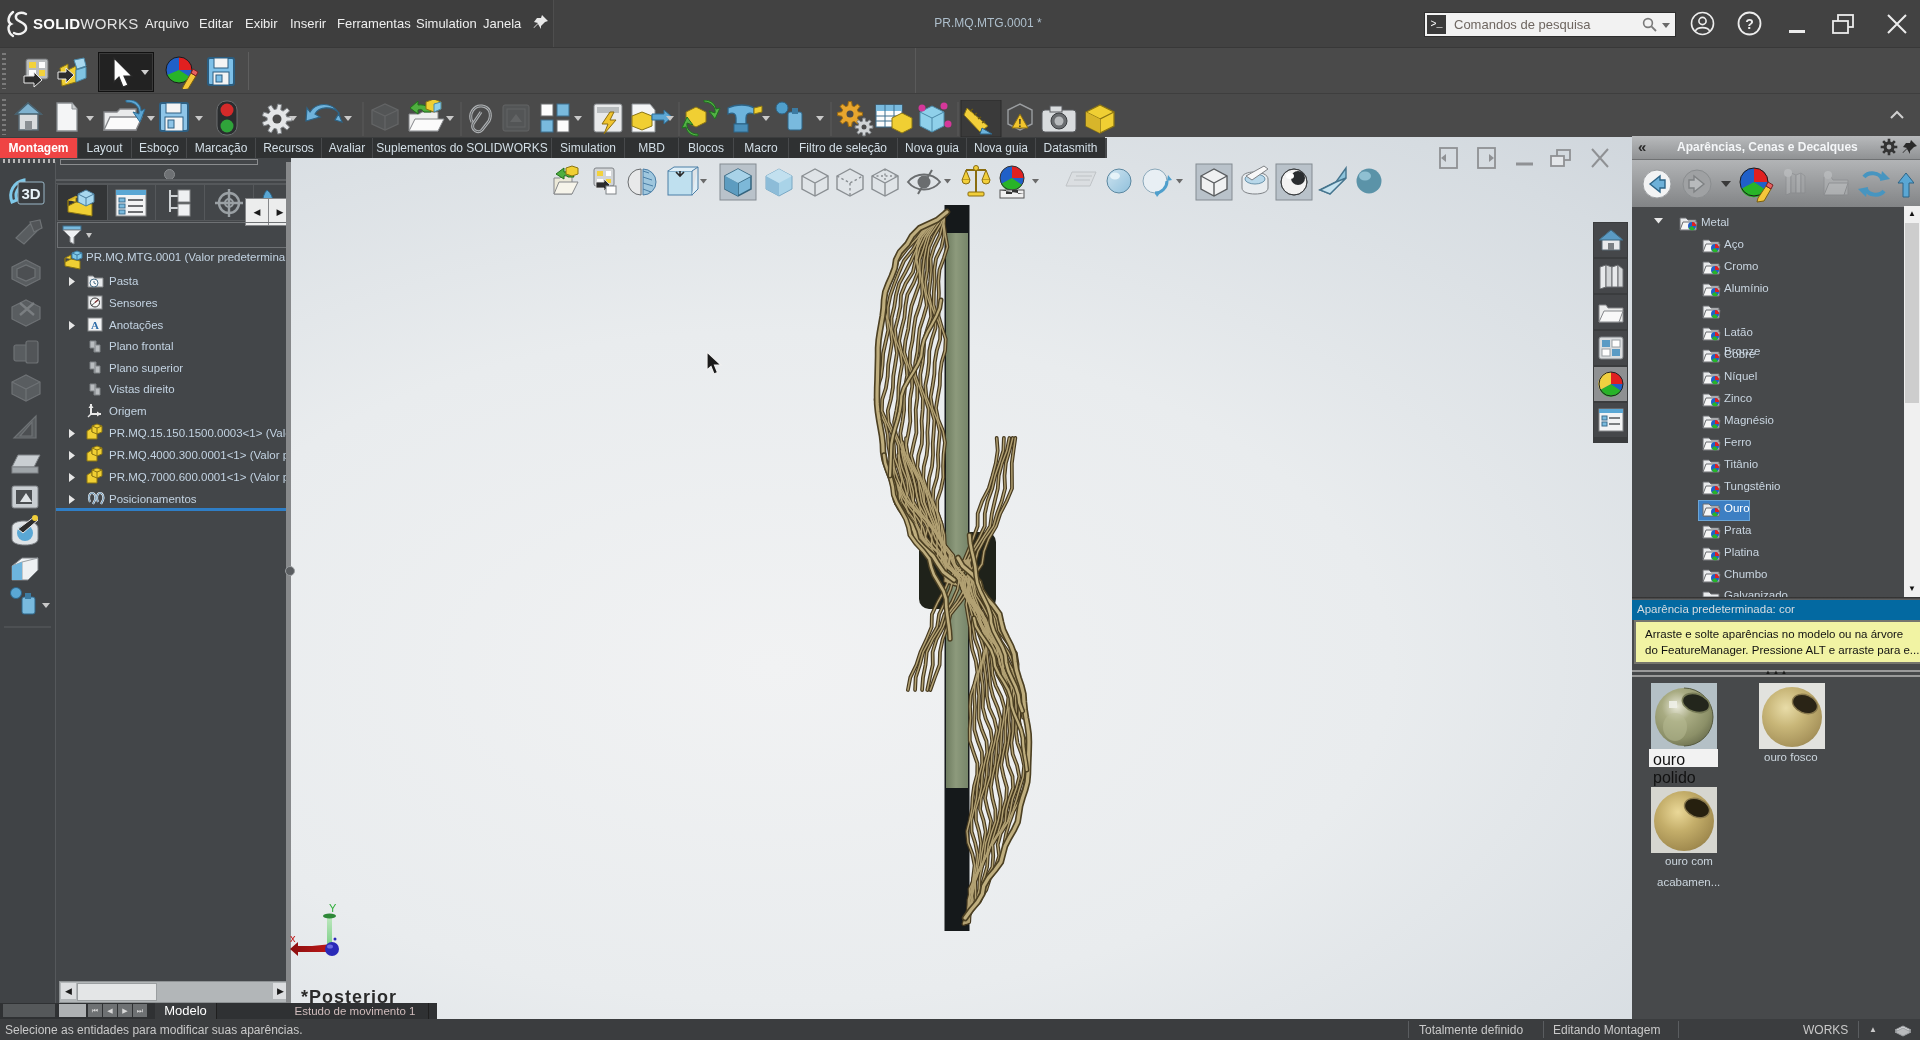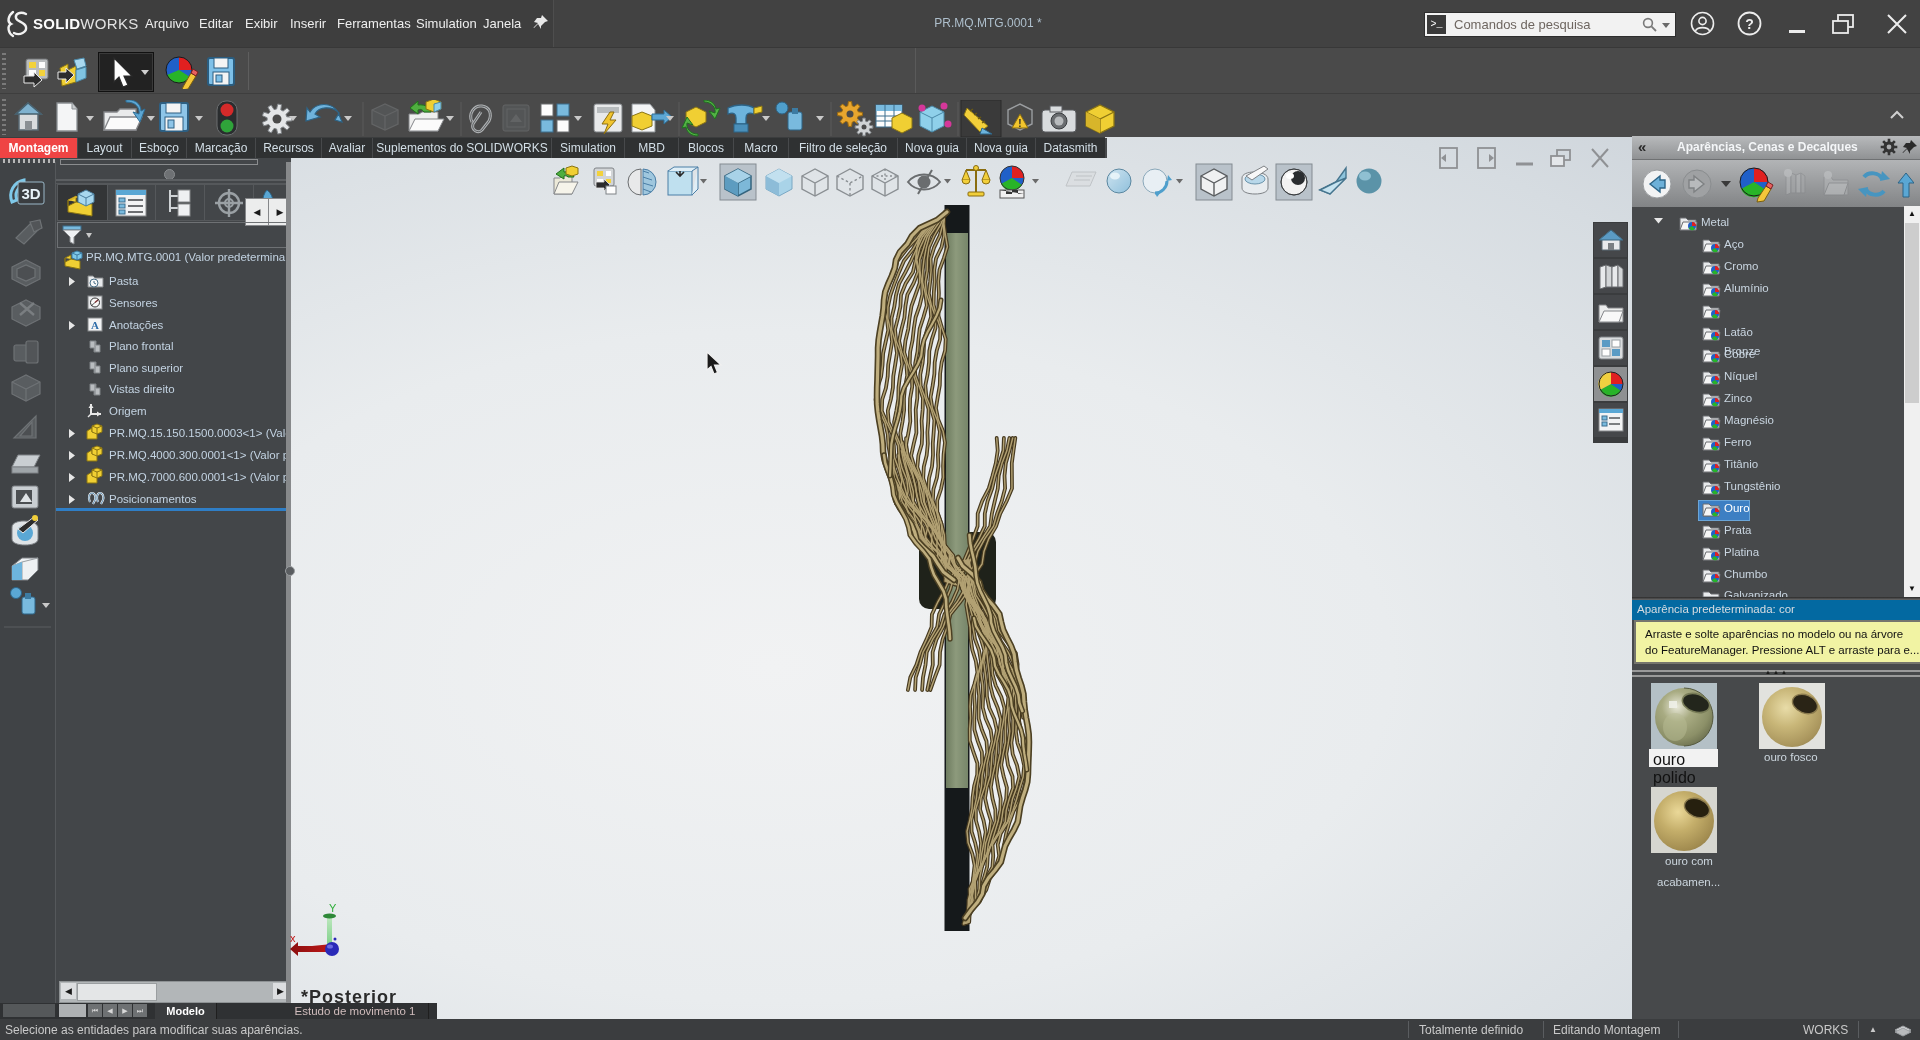--- a/index.html
+++ b/index.html
@@ -1158,21 +1158,21 @@
     <span class="abs" style="left:25px;top:740px;font-size:11.5px;color:#ccd6de;">acabamen...</span>
   </div>
 
   <div class="abs" id="btabs">
     <div class="abs" style="left:3px;top:1px;width:52px;height:13px;background:#55585a;"></div>
     <div class="abs" style="left:59px;top:1px;width:27px;height:13px;background:#aeb1b3;"></div>
     <div class="abs" style="left:88px;top:1px;width:14px;height:13px;background:#6e7173;color:#d8d8d8;font-size:7px;text-align:center;line-height:13px;">⏮</div>
     <div class="abs" style="left:103px;top:1px;width:14px;height:13px;background:#6e7173;color:#d8d8d8;font-size:7px;text-align:center;line-height:13px;">◀</div>
     <div class="abs" style="left:118px;top:1px;width:14px;height:13px;background:#6e7173;color:#d8d8d8;font-size:7px;text-align:center;line-height:13px;">▶</div>
     <div class="abs" style="left:133px;top:1px;width:14px;height:13px;background:#6e7173;color:#d8d8d8;font-size:7px;text-align:center;line-height:13px;">⏭</div>
-    <div class="abs" style="left:155px;top:0;width:61px;height:16px;background:#3a3c3e;border-right:1px solid #1f1f1f;color:#ffffff;font-weight:bold;font-size:11px;text-align:center;line-height:16px;">Modelo</div>
+    <div class="abs" style="left:155px;top:0;width:61px;height:16px;background:#3a3c3e;border-right:1px solid #1f1f1f;color:#ffffff;font-weight:normal;font-size:13px;text-align:center;line-height:16px;">Modelo</div>
     <div class="abs" style="left:217px;top:0;width:64px;height:16px;border-right:1px solid #1f1f1f;color:#c2cdd6;font-size:11.5px;text-align:center;line-height:16px;margin-top:32px;">Vistas 3D</div>
     <div class="abs" style="left:282px;top:0;width:146px;height:16px;border-right:1px solid #1f1f1f;color:#d0bcbc;font-size:11.5px;text-align:center;line-height:16px;">Estudo de movimento 1</div>
   </div>
   <div class="abs" id="statusbar">
     <span class="abs" style="left:5px;top:4px;">Selecione as entidades para modificar suas aparências.</span>
     <div class="abs" style="left:1408px;top:2px;width:1px;height:17px;background:#5a5d60;"></div>
     <div class="abs" style="left:1543px;top:2px;width:1px;height:17px;background:#5a5d60;"></div>
     <div class="abs" style="left:1678px;top:2px;width:1px;height:17px;background:#5a5d60;"></div>
     <div class="abs" style="left:1858px;top:2px;width:1px;height:17px;background:#5a5d60;"></div>
     <span class="abs" style="left:1419px;top:4px;">Totalmente definido</span>

